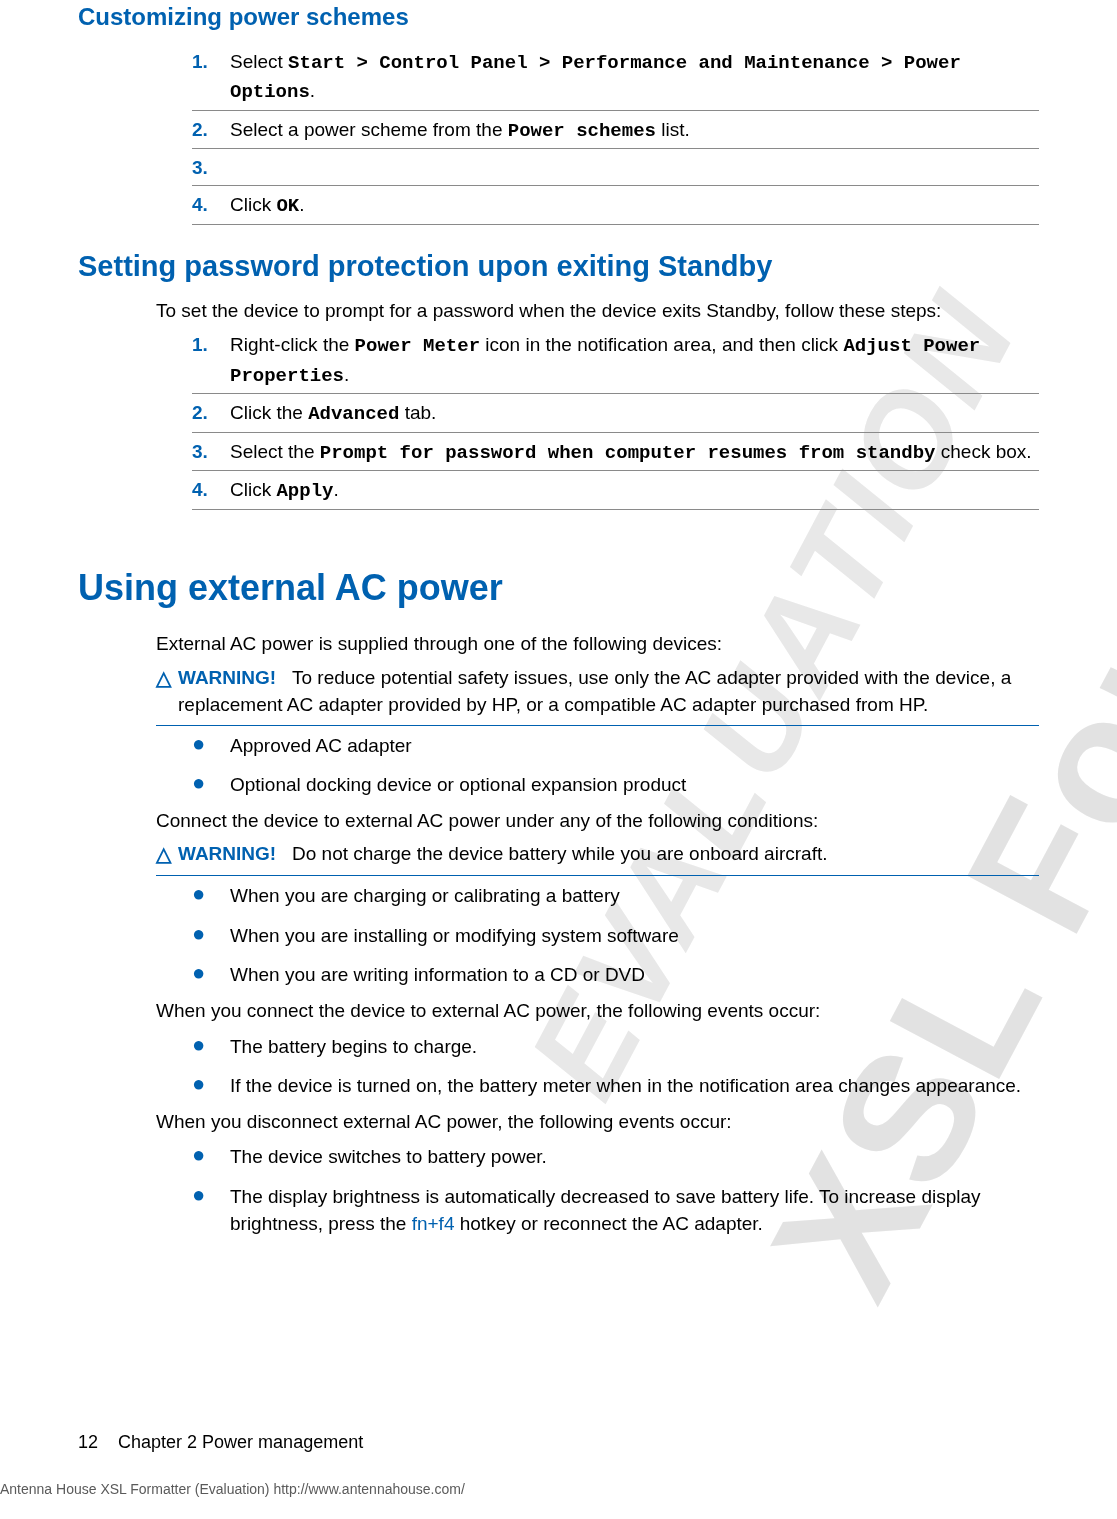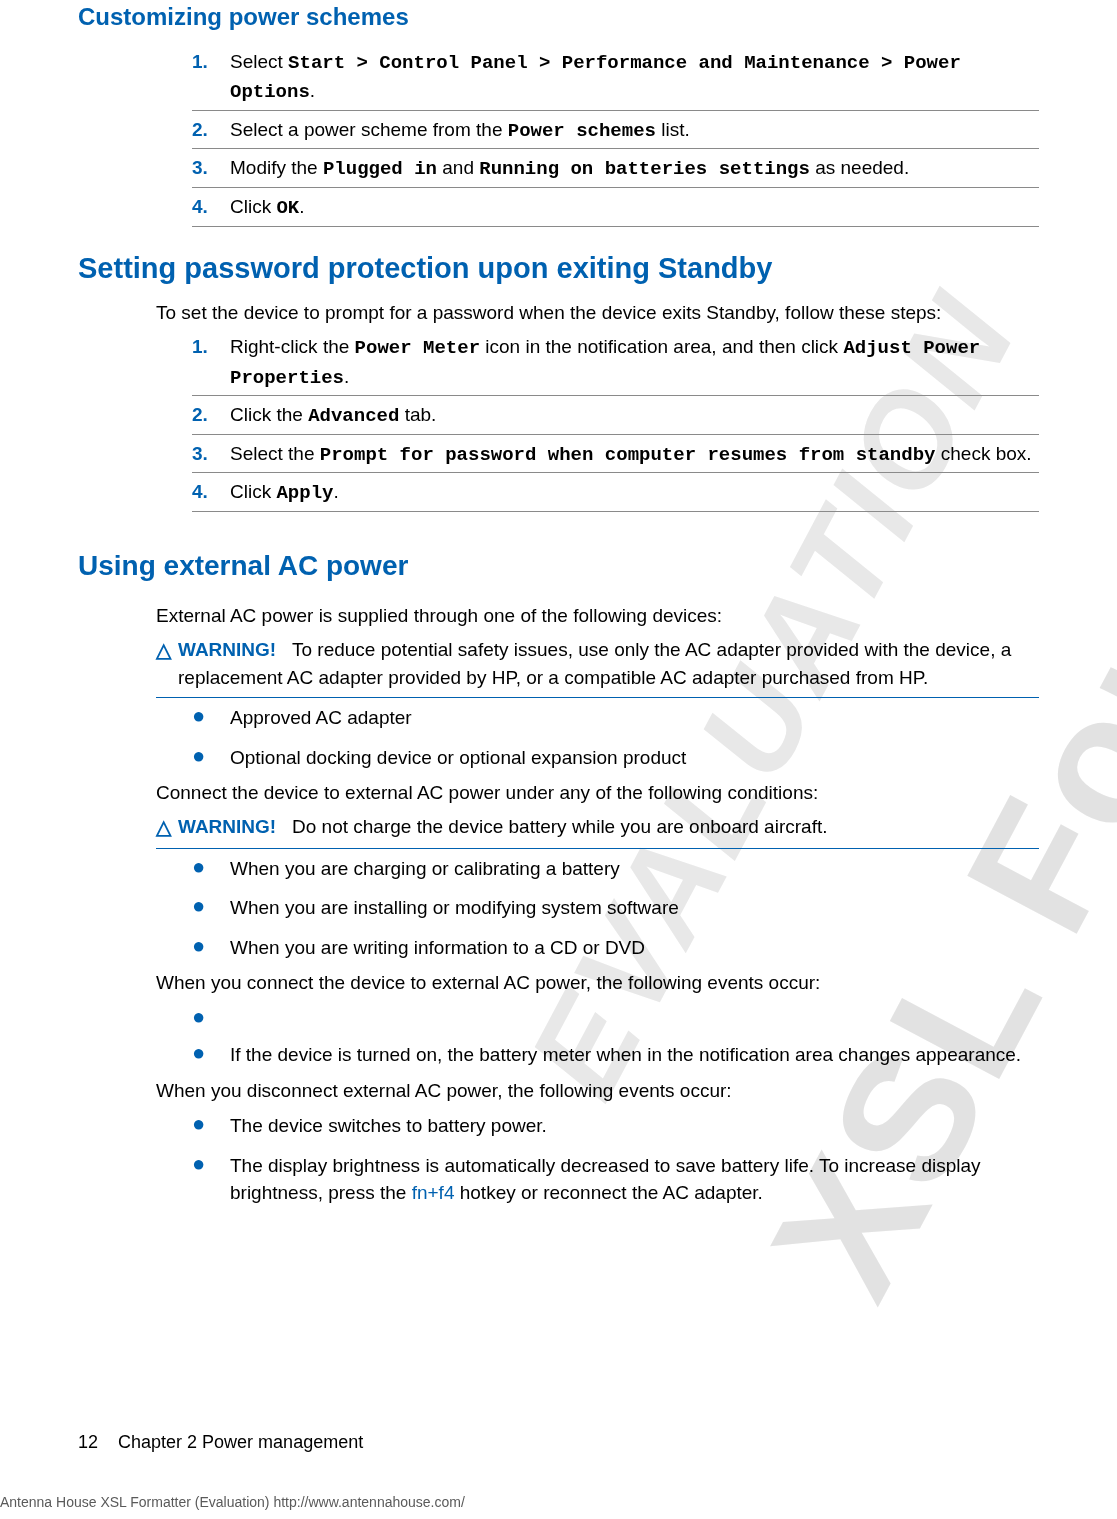--- a/index.html
+++ b/index.html
@@ -53,23 +53,23 @@
 }
 .h2 {
   color: #0061b0;
   font-size: 29px;
   font-weight: 700;
   margin-top: 20px;
   margin-bottom: 10px;
 }
 .h1 {
   color: #0061b0;
-  font-size: 28px;
-  font-weight: 700;
-  margin-top: 34px;
+  font-size: 36px;
+  font-weight: 700;
+  margin-top: 52px;
   margin-bottom: 16px;
 }
 .content { margin-left: 78px; }
 .para { margin: 2px 0; }
 .ol-row {
   display: flex;
   border-bottom: 1px solid #8a8a8a;
   padding: 5px 0 3px;
   margin-left: 36px;
 }
@@ -113,21 +113,21 @@
 .link { color: #0061b0; }
 .footer-page {
   position: absolute;
   left: 78px;
   bottom: 64px;
   font-size: 18px;
 }
 .footer-gen {
   position: absolute;
   left: 0;
-  bottom: 7px;
+  bottom: 20px;
   font-size: 14px;
   color: #5a5a5a;
 }
 </style>
 </head>
 <body>
 
 <div class="watermark wm1">XSL Formatter</div>
 <div class="watermark wm2">EVALUATION</div>
 
@@ -138,21 +138,20 @@
     <div class="ol-row">
       <div class="ol-num">1.</div>
       <div class="ol-txt"><span>Select </span><b>Start &gt; Control Panel &gt; Performance and Maintenance &gt; Power Options</b><span>.</span></div>
     </div>
     <div class="ol-row">
       <div class="ol-num">2.</div>
       <div class="ol-txt"><span>Select a power scheme from the </span><b>Power schemes</b><span> list.</span></div>
     </div>
     <div class="ol-row">
       <div class="ol-num">3.</div>
-      <div class="ol-txt"><span>Modify the </span><b>Plugged in</b><span> and </span><b>Running on batteries settings</b><span> as needed.</span></div>
     </div>
     <div class="ol-row">
       <div class="ol-num">4.</div>
       <div class="ol-txt"><span>Click </span><b>OK</b><span>.</span></div>
     </div>
   </div>
 
   <div class="h2">Setting password protection upon exiting Standby</div>
   <div class="content">
     <div class="para">To set the device to prompt for a password when the device exits Standby, follow these steps:</div>
@@ -209,20 +208,21 @@
       </div>
     <div class="ul-row">
         <div class="ul-dot">●</div>
         <div class="ul-txt">When you are writing information to a CD or DVD</div>
       </div>
 
     <div class="para">When you connect the device to external AC power, the following events occur:</div>
 
     <div class="ul-row">
         <div class="ul-dot">●</div>
+        <div class="ul-txt">The battery begins to charge.</div>
       </div>
     <div class="ul-row">
         <div class="ul-dot">●</div>
         <div class="ul-txt">If the device is turned on, the battery meter when in the notification area changes appearance.</div>
       </div>
 
     <div class="para">When you disconnect external AC power, the following events occur:</div>
 
     <div class="ul-row">
         <div class="ul-dot">●</div>

